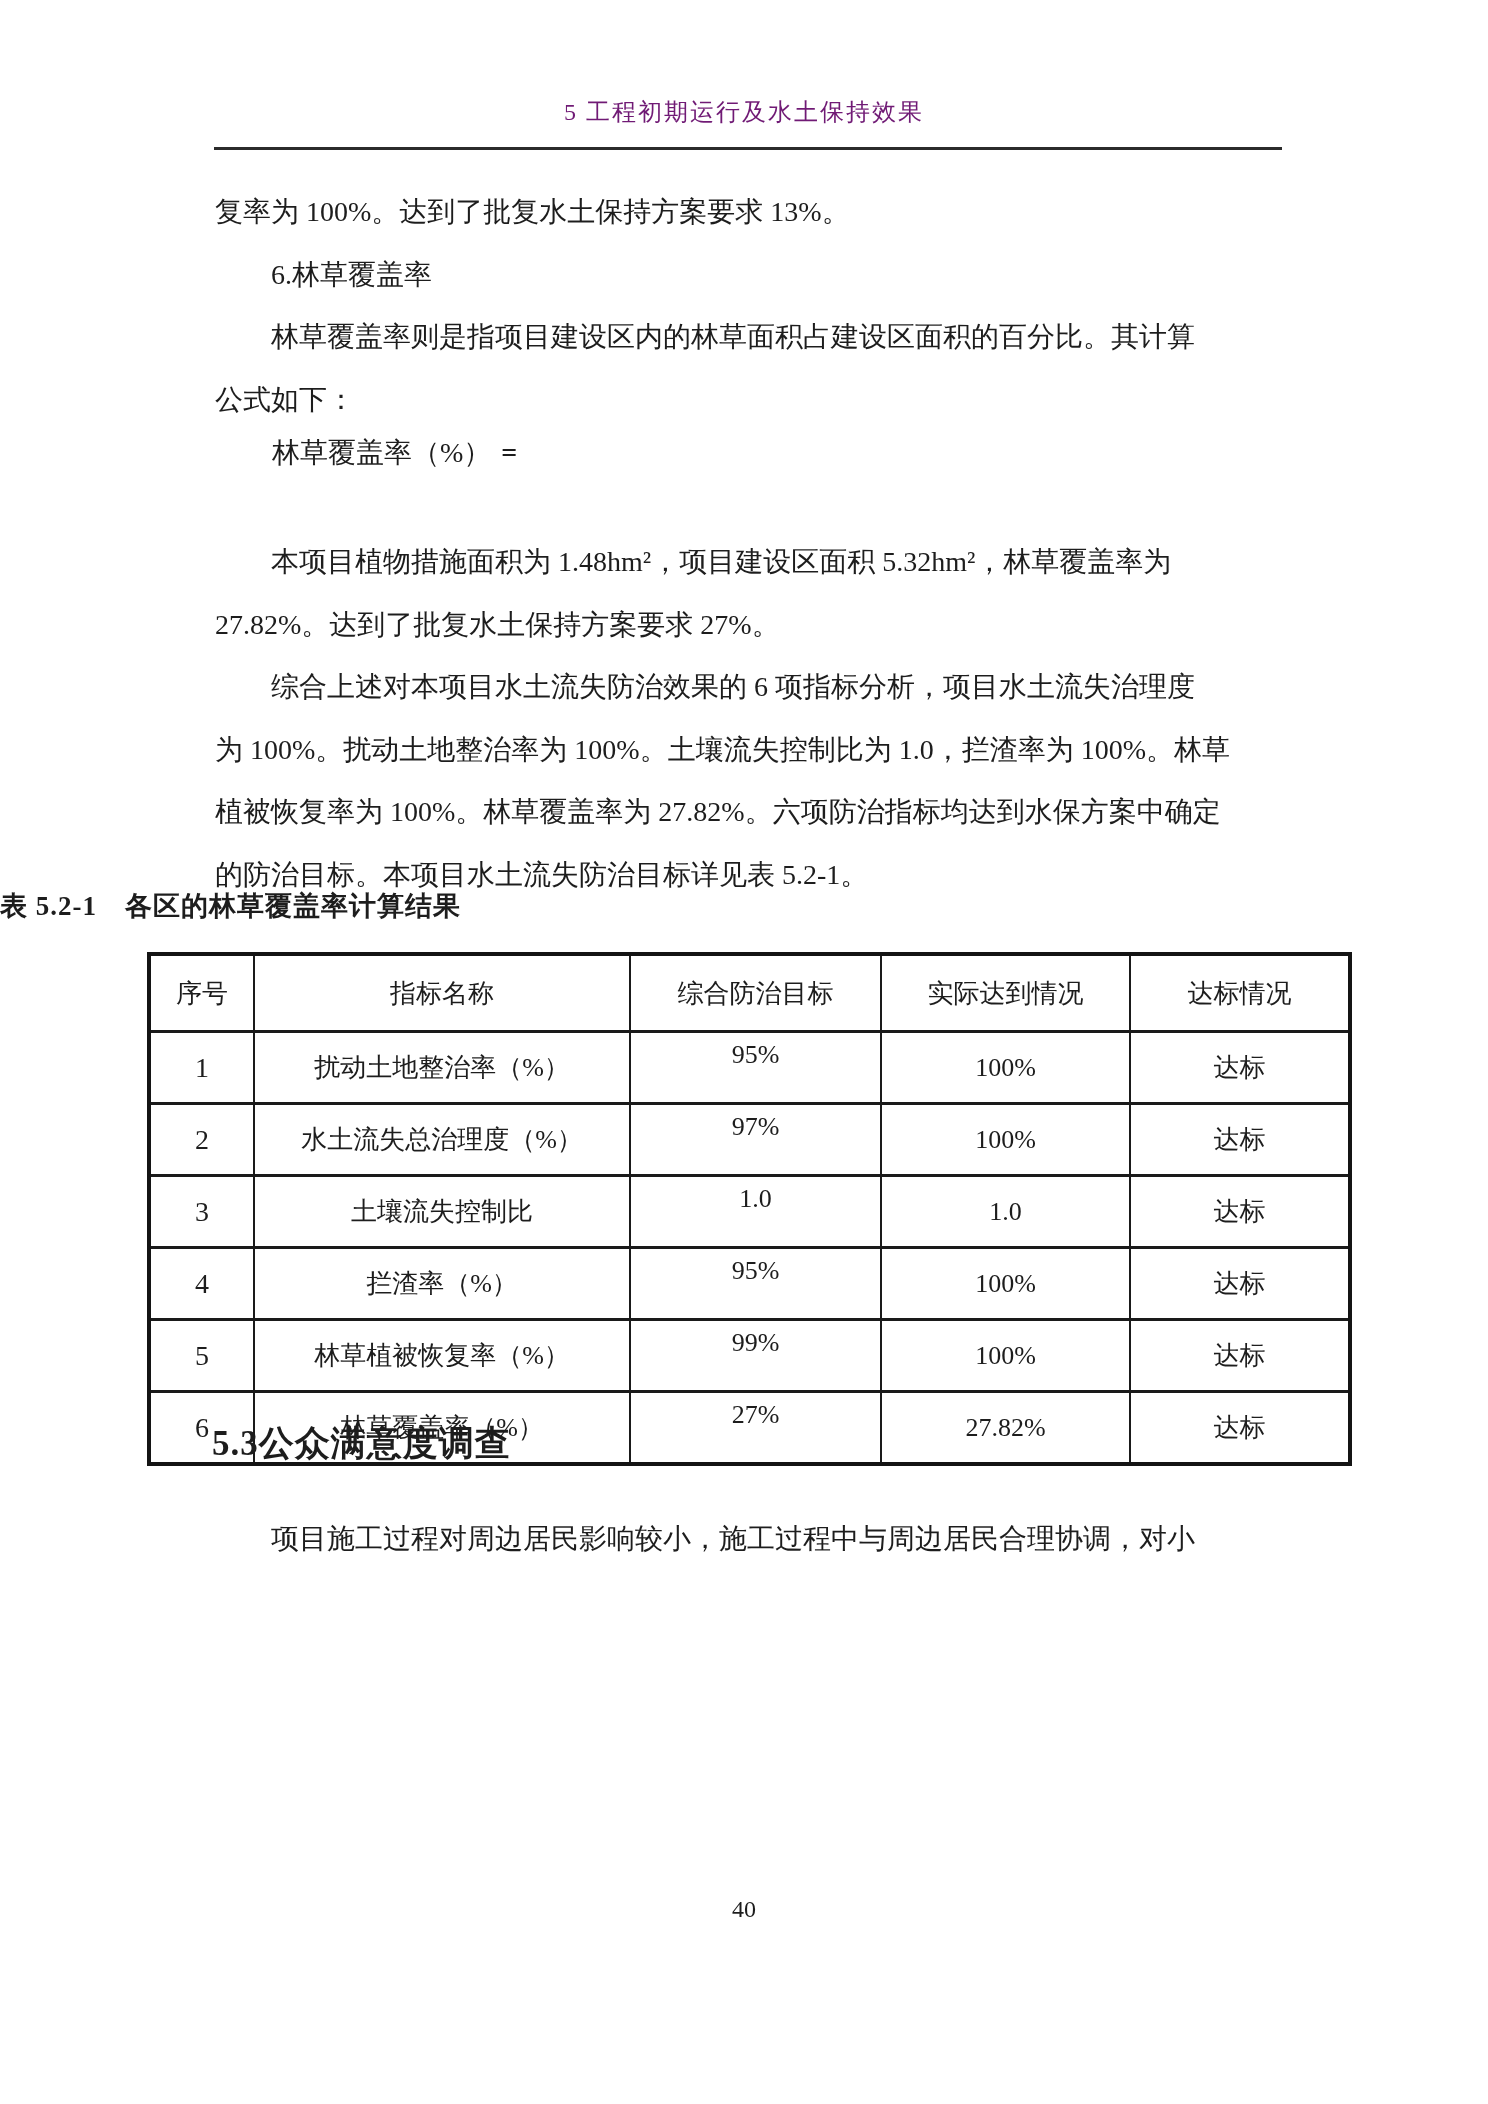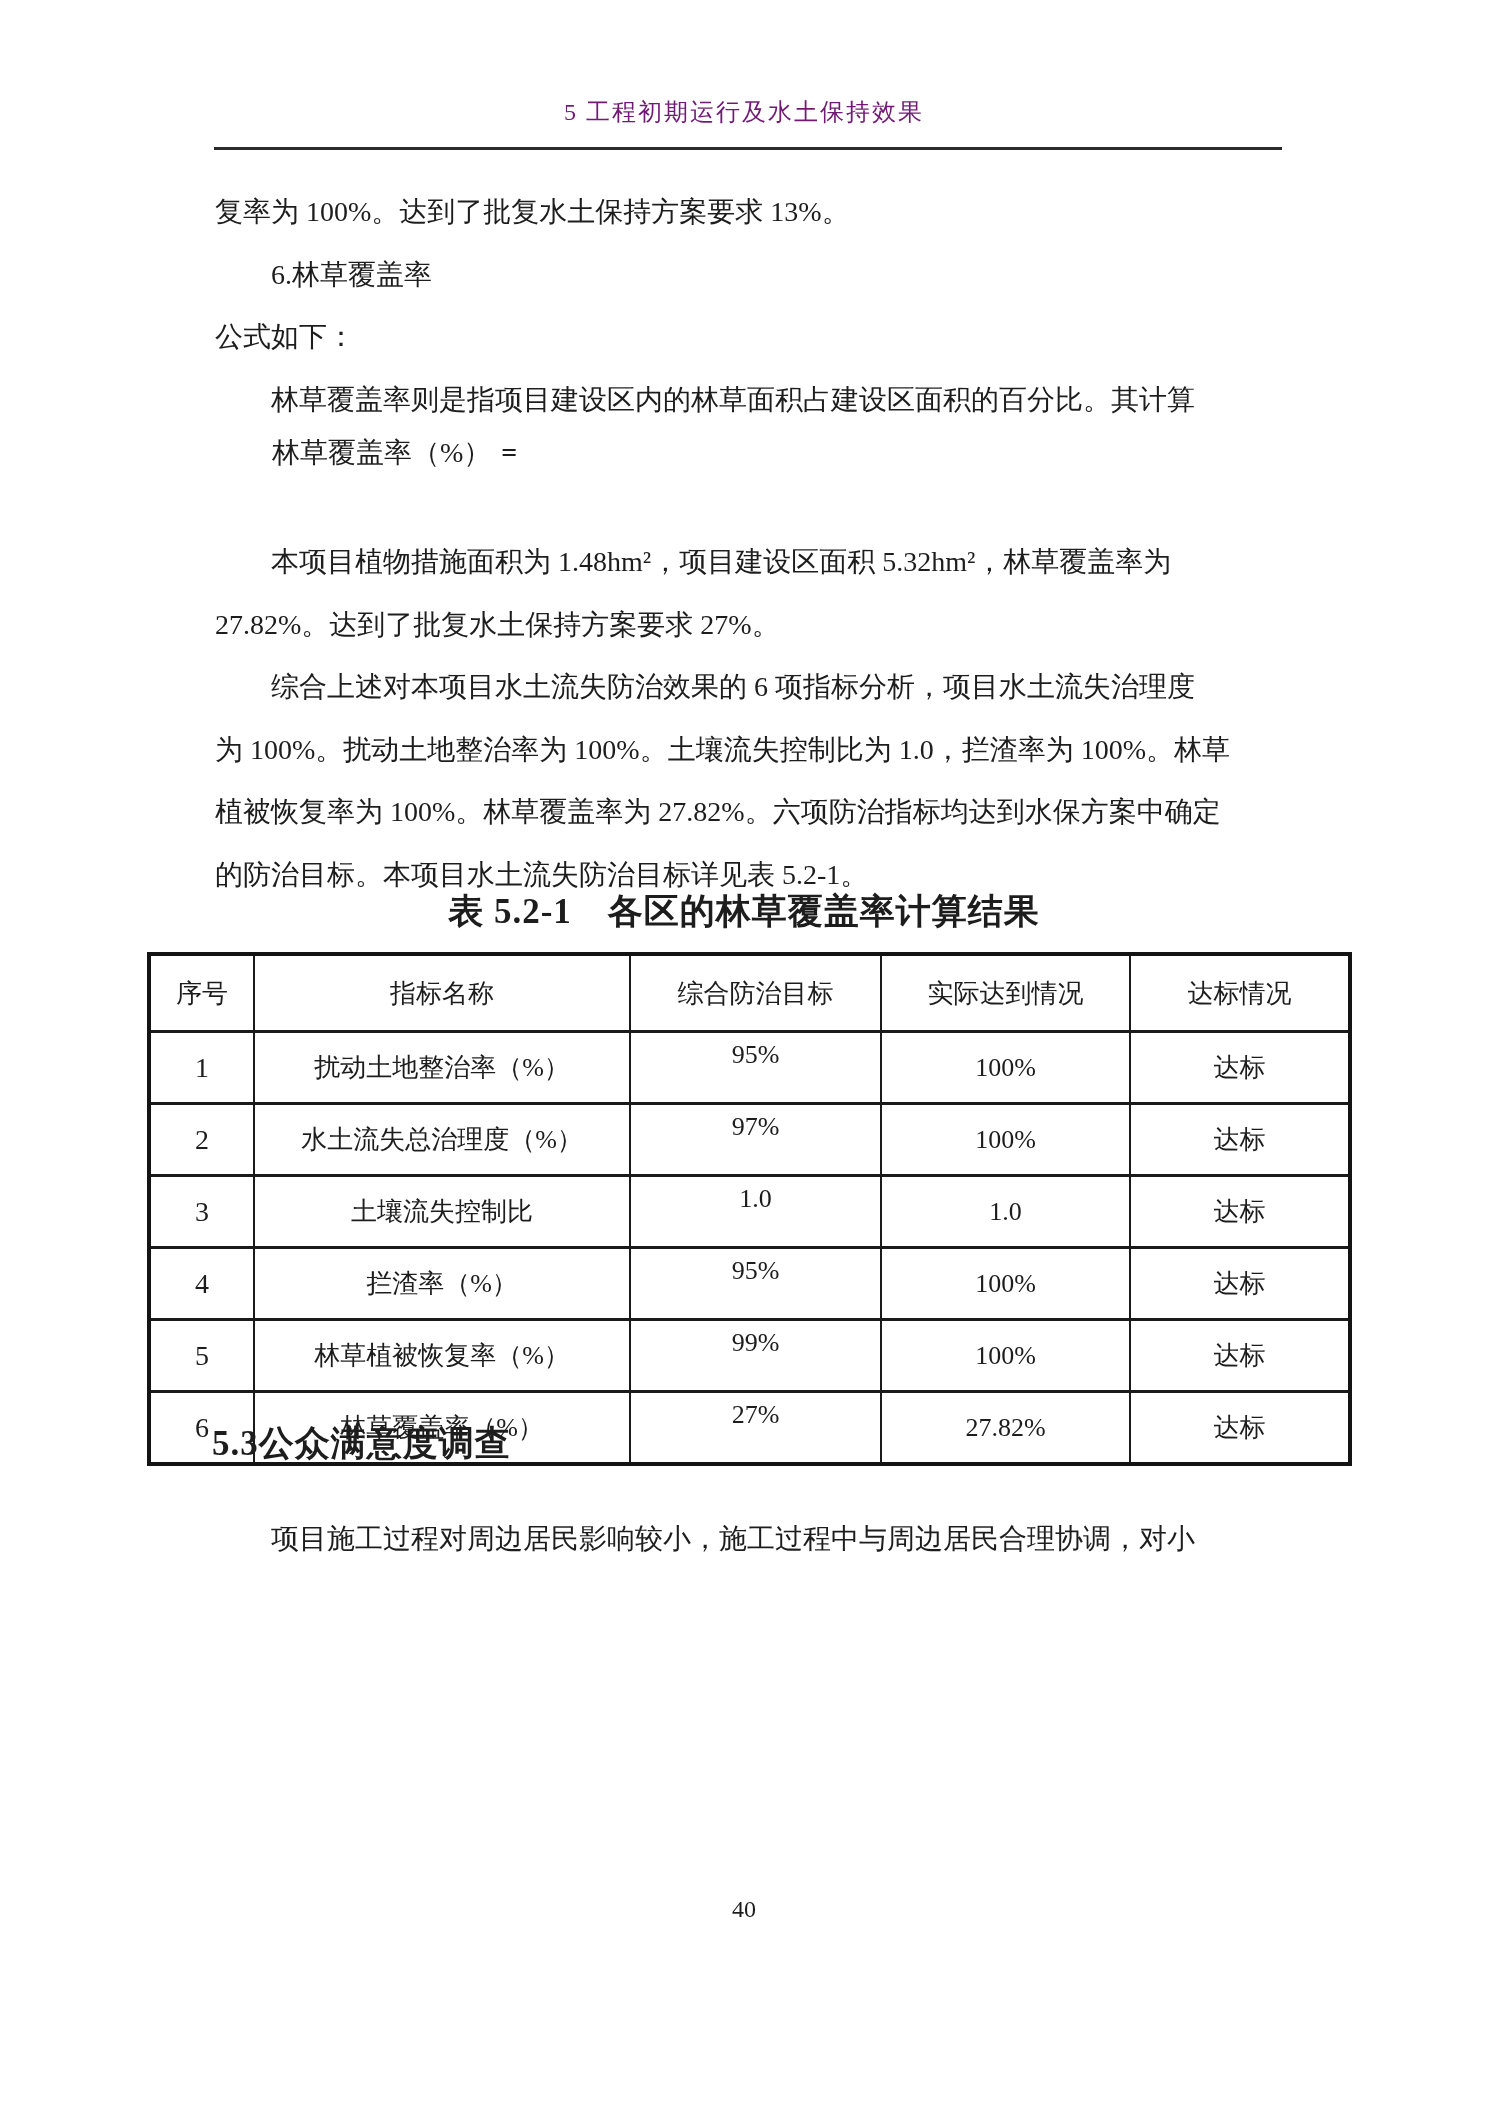--- a/index.html
+++ b/index.html
@@ -30,21 +30,21 @@
     position:absolute; top:434px; left:272px;
     display:flex; align-items:center; font-size:28px;
   }
   .frac { display:inline-flex; flex-direction:column; text-align:center; margin-left:4px; }
   .frac .num { padding:0 10px 5px; border-bottom:3px solid #1a1a1a; line-height:1.25; }
   .frac .den { padding:5px 10px 0; line-height:1.25; }
   .eq { margin:0 0 0 10px; font-weight:bold; }
 
   .table-caption {
     position:absolute; top:888px; left:0; width:100%;
-    text-align:center; font-size:35px; font-weight:bold; letter-spacing:1px;
+    font-size:27px; font-weight:bold; letter-spacing:1px;
   }
   .result-table {
     position:absolute; top:952px; left:147px;
     width:1201px;
     border-collapse:collapse; table-layout:fixed;
     font-size:26px;
     border:4px solid #141414;
   }
   .result-table th, .result-table td {
     border-left:2px solid #1a1a1a; border-right:2px solid #1a1a1a;
@@ -70,22 +70,22 @@
 <body>
 
 <div class="page">
 
   <div class="running-header">5  工程初期运行及水土保持效果</div>
   <div class="header-rule"></div>
 
   <div class="body-block block-top">
       <div class="line">复率为 100%。达到了批复水土保持方案要求 13%。</div>
       <div class="line ind">6.林草覆盖率</div>
+      <div class="line ind">林草覆盖率则是指项目建设区内的林草面积占建设区面积的百分比。其计算</div>
       <div class="line">公式如下：</div>
-      <div class="line ind">林草覆盖率则是指项目建设区内的林草面积占建设区面积的百分比。其计算</div>
     </div>
 
   <div class="formula">
     <span>林草覆盖率（%）</span>
     <span class="eq">=</span>
   </div>
 
   <div class="body-block block-mid">
       <div class="line ind">本项目植物措施面积为 1.48hm²，项目建设区面积 5.32hm²，林草覆盖率为</div>
       <div class="line">27.82%。达到了批复水土保持方案要求 27%。</div>

